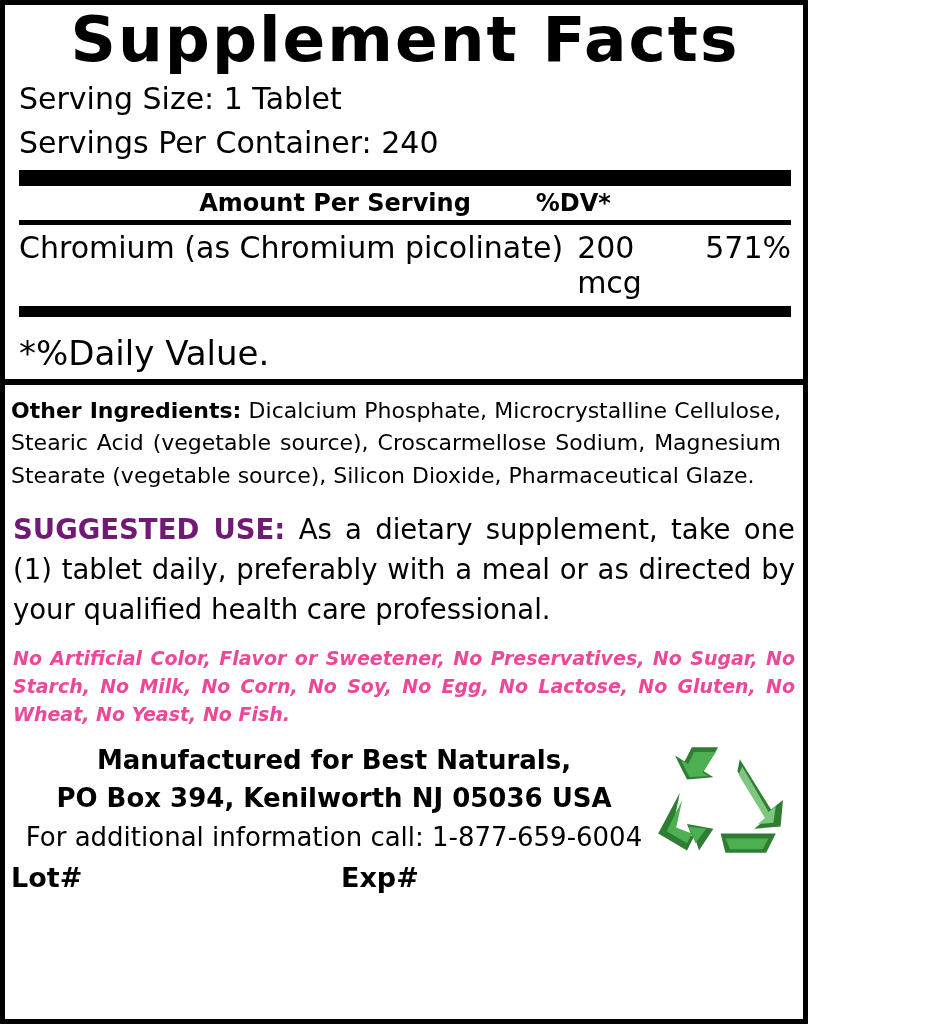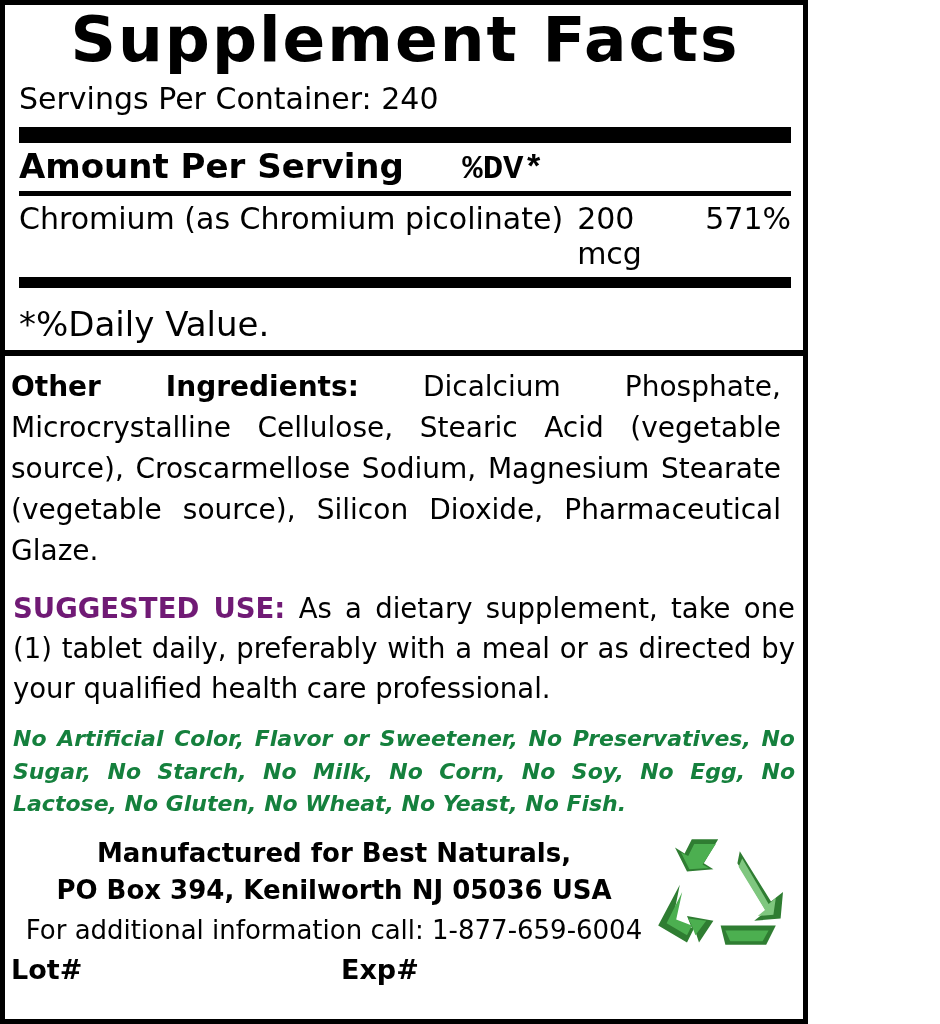--- a/index.html
+++ b/index.html
@@ -58,33 +58,32 @@
     margin: 0;
   }
   .rule-medium {
     height: 11px;
     background: #000000;
     margin: 0;
   }
 
   .sf-headrow {
     display: flex;
-    justify-content: flex-start;
+    justify-content: center;
     align-items: baseline;
-    font-size: 34px;
+    font-size: 24px;
     font-weight: 700;
     padding: 3px 0 3px 0;
   }
   .sf-headrow .amount {
     margin-right: 36px;
   }
   .sf-headrow .dv {
     width: 104px;
     text-align: right;
-    font-family: Liberation Mono, monospace;
   }
 
   .sf-row {
     display: flex;
     align-items: baseline;
     font-size: 30px;
     padding: 5px 0 6px 0;
   }
   .sf-row .nutrient {
     flex: 0 0 auto;
@@ -98,21 +97,21 @@
     text-align: right;
   }
 
   .sf-footnote {
     font-size: 34px;
     padding: 16px 0 6px 0;
   }
 
   
   .other-ing {
-    font-size: 28px;
+    font-size: 22px;
     line-height: 1.47;
     padding: 10px 22px 4px 6px;
     text-align: justify;
   }
   .other-ing b {
     font-weight: 700;
   }
 
   
   .suggested {
@@ -121,24 +120,24 @@
     padding: 14px 8px 0 8px;
     text-align: justify;
   }
   .suggested .su-label {
     color: #701a75;
     font-weight: 700;
   }
 
   
   .claims {
-    color: #15803d;
+    color: #ec4899;
     font-style: italic;
     font-weight: 700;
-    font-size: 22px;
+    font-size: 19px;
     line-height: 1.48;
     padding: 14px 8px 0 8px;
     text-align: justify;
   }
 
   
   .manu {
     padding: 14px 8px 0 8px;
     position: relative;
   }
@@ -182,20 +181,21 @@
 </style>
 </head>
 <body>
 
 <div class="label">
 
   <div class="sf-panel">
 
     <div class="sf-title">Supplement Facts</div>
 
+    <div class="sf-serving">Serving Size: 1 Tablet</div>
     <div class="sf-serving">Servings Per Container: 240</div>
 
     <div class="rule-thick"></div>
 
     <div class="sf-headrow">
       <span class="amount">Amount Per Serving</span>
       <span class="dv">%DV*</span>
     </div>
 
     <div class="rule-thin"></div>

